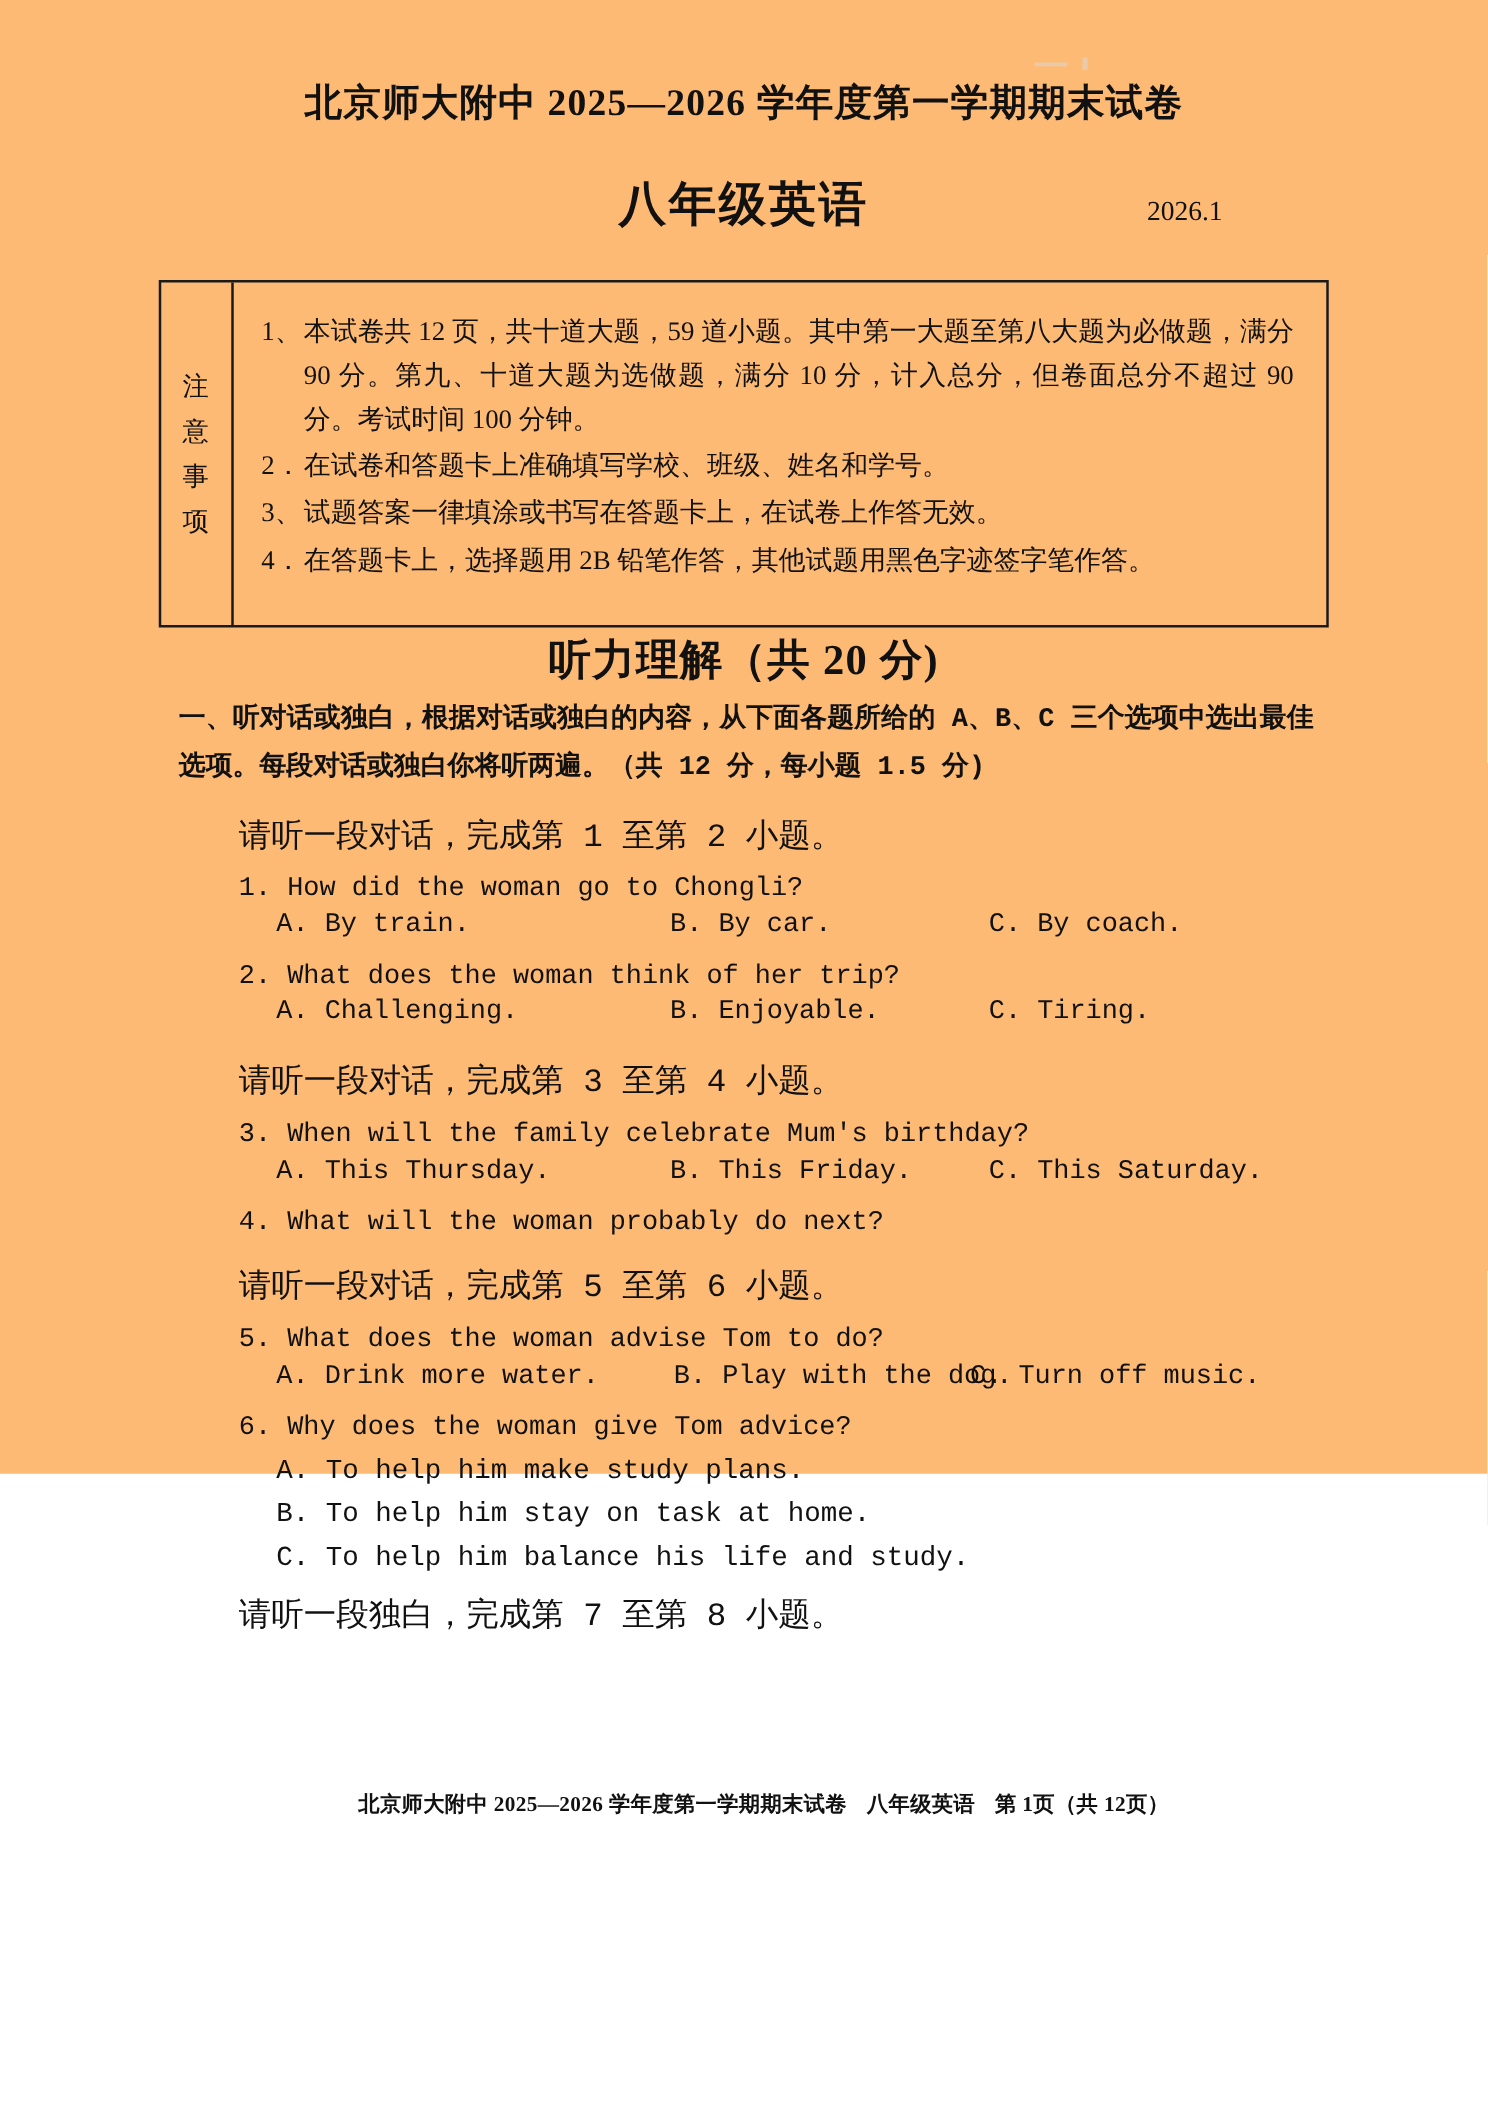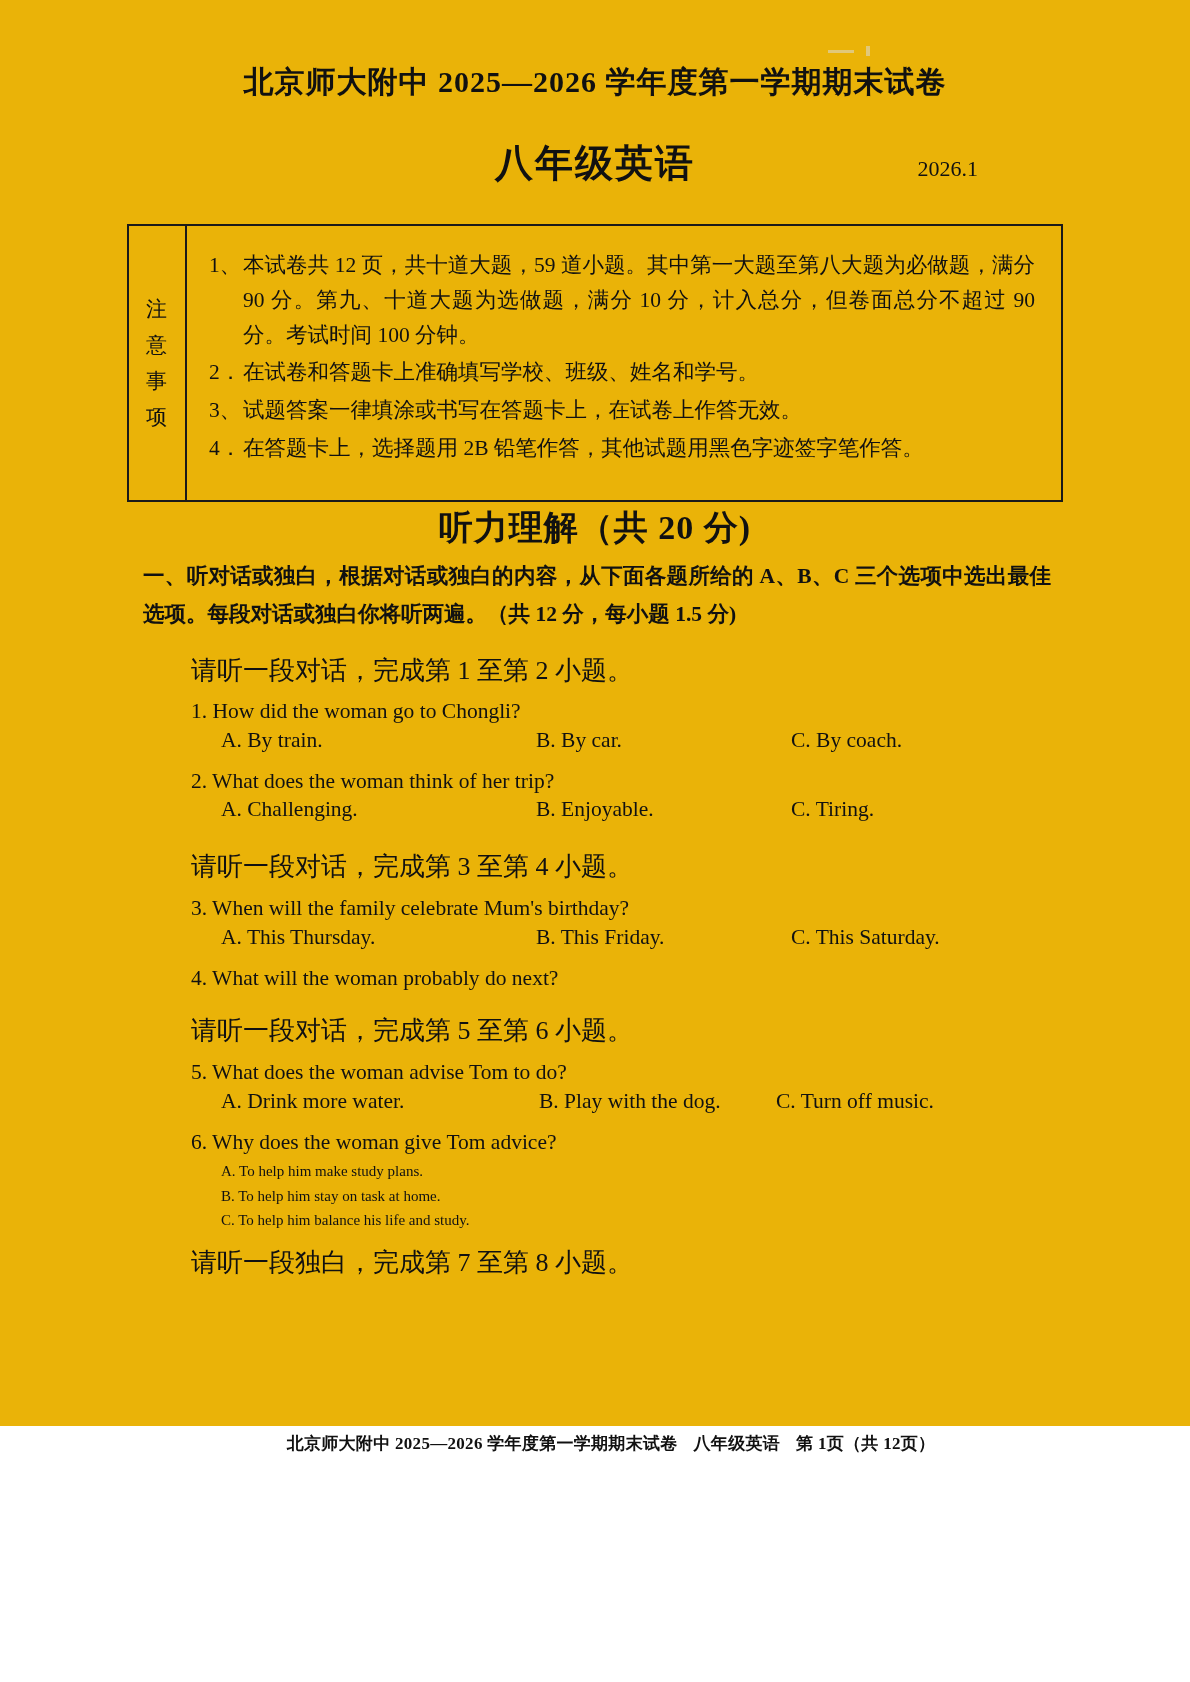--- a/index.html
+++ b/index.html
@@ -12,22 +12,22 @@
     height: 1682px;
     position: relative;
     font-family: "Liberation Serif", "DejaVu Serif", serif;
     color: #111111;
     overflow: hidden;
   }
   .page {
     position: absolute;
     left: 0; top: 0;
     width: 1190px;
-    height: 1426px;
-    background: #eab308;
+    height: 1179px;
+    background: #fdba74;
   }
 
   
   .doc-title {
     position: absolute;
     left: 0; top: 62px;
     width: 1190px;
     text-align: center;
     font-size: 30px;
     font-weight: bold;
@@ -113,20 +113,21 @@
     font-weight: bold;
     letter-spacing: 1px;
   }
 
   
   .content {
     position: absolute;
     left: 143px;
     top: 557px;
     width: 908px;
+    font-family: Liberation Mono, monospace;
   }
   .part-intro {
     font-size: 21.5px;
     line-height: 1.78;
     font-weight: bold;
     text-align: justify;
     text-justify: inter-ideograph;
     margin: 0 0 10px 0;
   }
   .listen-prompt {
@@ -157,21 +158,21 @@
     white-space: nowrap;
   }
   .opt-a { left: 30px; }
   .opt-b { left: 345px; }
   .opt-c { left: 600px; }
   .opt-b-w { left: 330px; }
   .opt-c-w { left: 595px; }
   .opt-b-n { left: 348px; }
   .opt-c-n { left: 585px; }
   .opt-stack {
-    font-size: 15px;
+    font-size: 22px;
     line-height: 1.5;
     margin: 2px 0 0 78px;
     white-space: nowrap;
   }
 
   
   .footer {
     position: absolute;
     left: 16px;
     top: 1432px;

